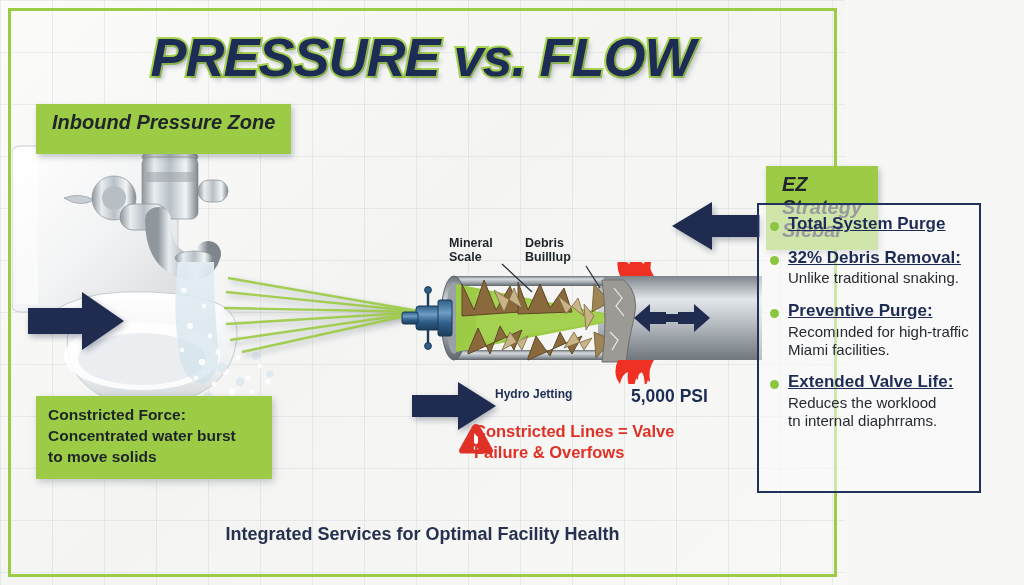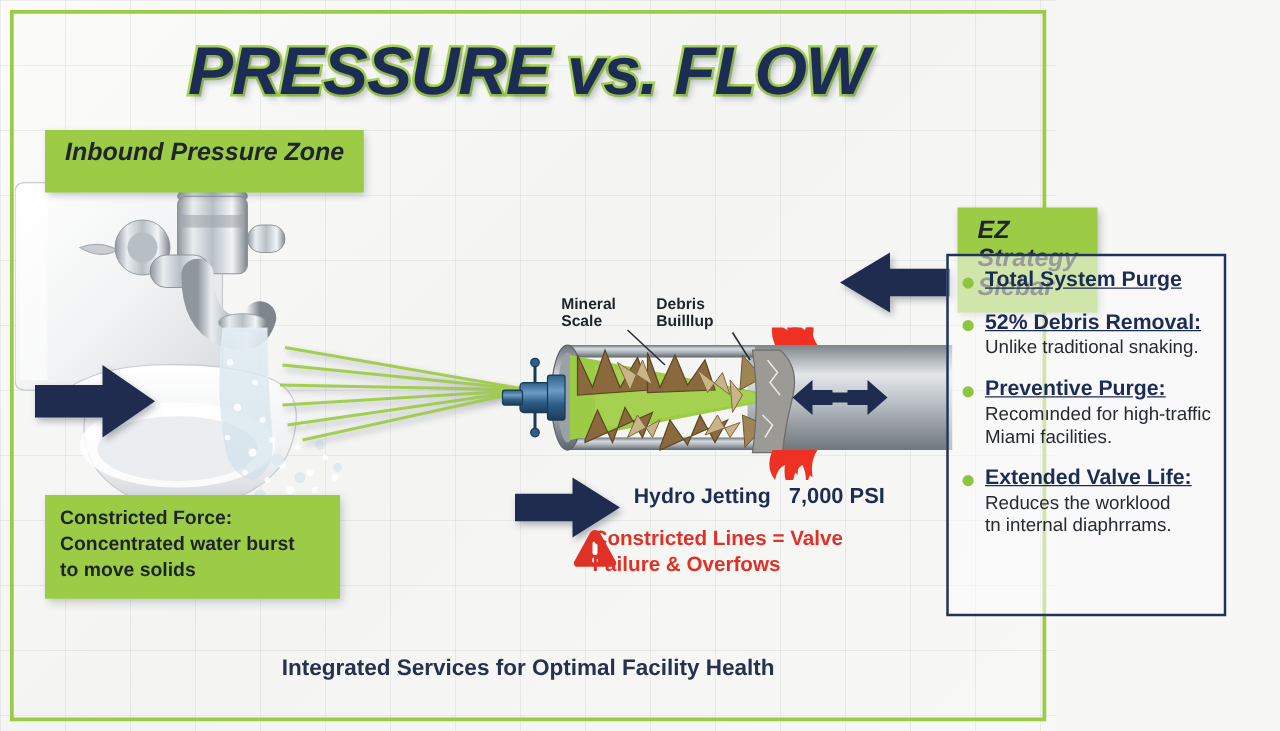--- a/index.html
+++ b/index.html
@@ -76,21 +76,21 @@
   #toilet{position:absolute;left:12px;top:130px;width:280px;height:330px;}
 
   
   #pipe{position:absolute;left:398px;top:262px;width:364px;height:122px;}
 
   
   .lead{position:absolute;font-size:12.5px;font-weight:bold;color:#1d2429;line-height:1.15;text-align:left;}
   #lbl-mineral{left:449px;top:236px;width:64px;}
   #lbl-debris{left:525px;top:236px;width:66px;}
 
-  #lbl-hydro{position:absolute;left:507px;top:387px;font-size:17px;font-weight:600;color:#1d2c54;}
+  #lbl-hydro{position:absolute;left:495px;top:387px;font-size:12px;font-weight:600;color:#1d2c54;}
   #lbl-psi{position:absolute;left:631px;top:386px;font-size:17.5px;font-weight:bold;color:#1d2c54;}
 
   #warn-text{
     position:absolute;left:474px;top:421px;width:235px;
     font-size:16.5px;font-weight:bold;color:#e03127;line-height:1.25;
   }
   #warn-icon{position:absolute;left:458px;top:422px;}
 
   
   #footer{
@@ -296,21 +296,21 @@
   <div class="lead" id="lbl-mineral" style="white-space:pre-line;">Mineral
 Scale</div>
   <div class="lead" id="lbl-debris" style="white-space:pre-line;">Debris
 Builllup</div>
 
   <svg class="arrow" style="left:410px;top:380px;width:88px;height:52px;" viewBox="0 0 88 52">
     <path d="M2 15 H48 V2 L86 26 L48 50 V37 H2 Z" fill="#1f2c50"></path>
   </svg>
 
   <div id="lbl-hydro">Hydro Jetting</div>
-  <div id="lbl-psi">7,000 PSI</div>
+  <div id="lbl-psi">5,000 PSI</div>
 
   <svg id="warn-icon" width="36" height="34" viewBox="0 0 36 34">
     <path d="M18 2 q2.6 0 4 2.4 L34.5 27 q1.4 2.6 -1.2 4.4 H2.7 q-2.6 -1.8 -1.2 -4.4 L14 4.4 Q15.4 2 18 2 z" fill="#e03127"></path>
     <rect x="16" y="11" width="4" height="11" rx="2" fill="#ffffff"></rect>
     <circle cx="18" cy="26" r="2.3" fill="#ffffff"></circle>
   </svg>
 
   <div id="warn-text">
     <span>Constricted Lines = Valve</span><br>
     <span>Failure &amp; Overfows</span>
@@ -325,21 +325,21 @@
   <div id="sidebar-box"></div>
 
   <div id="sidebar-list">
     <div class="bullet">
       <span class="dot"></span>
       <span class="hd">Total System Purge</span>
       <span class="sub"></span>
     </div>
     <div class="bullet">
       <span class="dot"></span>
-      <span class="hd">52% Debris Removal:</span>
+      <span class="hd">32% Debris Removal:</span>
       <span class="sub">Unlike traditional snaking.</span>
     </div>
     <div class="bullet">
       <span class="dot"></span>
       <span class="hd">Preventive Purge:</span>
       <span class="sub">Recomınded for high-traffic
 Miami facilities.</span>
     </div>
     <div class="bullet">
       <span class="dot"></span>

